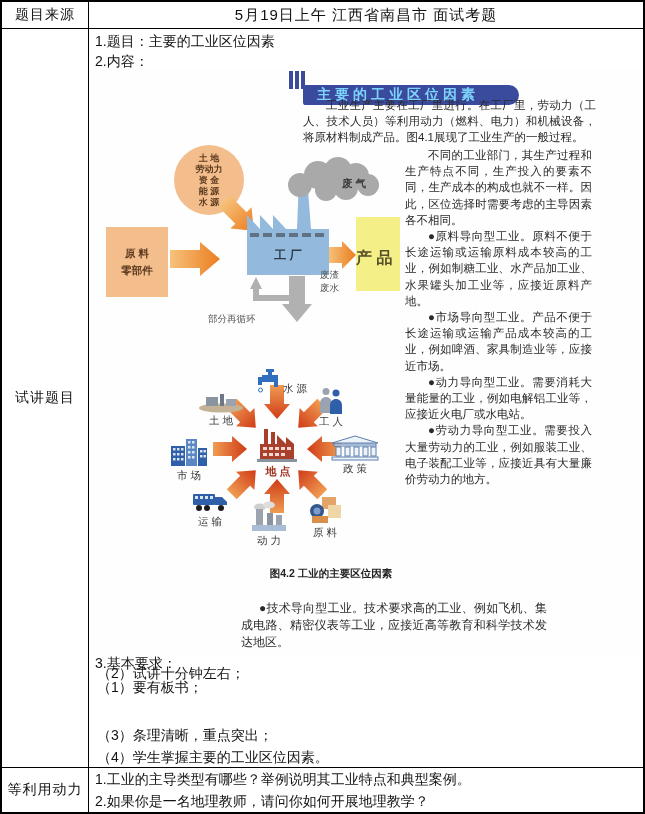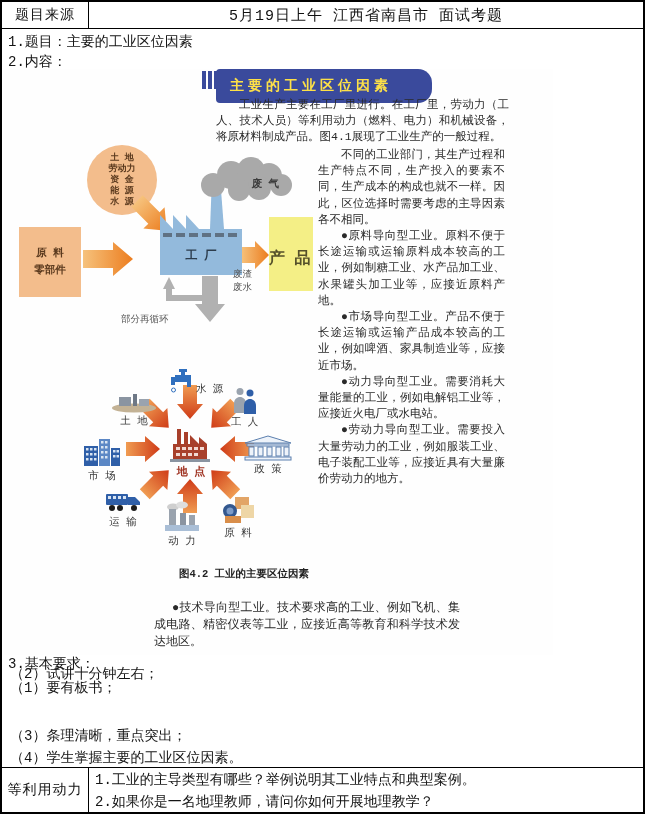--- a/index.html
+++ b/index.html
@@ -1,34 +1,34 @@
 <!DOCTYPE html>
 <html><head>
 <meta charset="utf-8">
 <style>
   html,body{margin:0;padding:0;background:#fff}
   .page{width:645px;height:814px;border:2px solid #000;box-sizing:border-box;background:#fff;
-        font-family:Liberation Mono, monospace;color:#111;display:flex;flex-direction:column;overflow:hidden}
+        font-family:Liberation Sans, sans-serif;color:#111;display:flex;flex-direction:column;overflow:hidden}
   .row{display:flex;border-bottom:1px solid #000;box-sizing:border-box}
   .row:last-child{border-bottom:none}
   .lbl{flex:0 0 86px;width:86px;border-right:1px solid #000;display:flex;align-items:center;justify-content:center;
        font-size:14px;letter-spacing:1px}
   .val{flex:1;position:relative}
   .r1{height:27px}
   .r1 .val{display:flex;align-items:center;justify-content:center;font-size:15px;letter-spacing:1px}
   .r2{height:739px}
   .r3{flex:1}
   .t-line{position:absolute;font-size:14px;white-space:nowrap;color:#141414}
 
   
   .textbook{position:absolute;left:2px;top:40px;width:549px;height:586px;background:#fefefe}
   .stripes{position:absolute;left:198px;top:2px;display:flex;gap:2px}
   .stripes i{display:block;width:4px;height:18px;background:#3a4a9c}
-  .banner{position:absolute;left:212px;top:0;width:216px;height:34px;background:#3a4a9c;border-radius:4px 14px 14px 4px;
-          color:#fde047;font-weight:bold;font-size:14px;letter-spacing:4px;display:flex;align-items:center;
+  .banner{position:absolute;left:212px;top:16px;width:216px;height:20px;background:#3a4a9c;border-radius:4px 14px 14px 4px;
+          color:#7dd3fc;font-weight:bold;font-size:14px;letter-spacing:4px;display:flex;align-items:center;
           padding-left:14px;box-sizing:border-box;white-space:nowrap}
   .tb-para1{position:absolute;left:212px;top:28px;width:293px;font-size:11.5px;line-height:16.2px;
             text-indent:2em;margin:0;color:#2a2a2a;text-align:justify}
   .rightcol{position:absolute;left:314px;top:78px;width:187px;font-size:11.5px;line-height:16.2px;
             color:#2a2a2a;text-align:justify}
   .rightcol p{margin:0;text-indent:2em}
   .tb-tech{position:absolute;left:150px;top:531px;width:306px;font-size:12px;line-height:17px;
            text-indent:1.5em;margin:0;color:#2a2a2a;text-align:justify}
 
   .fig41{position:absolute;left:9px;top:74px;width:322px;height:205px}
@@ -57,20 +57,21 @@
 <body>
 
 <div class="page">
 
   <div class="row r1">
     <div class="lbl">题目来源</div>
     <div class="val">5月19日上午 江西省南昌市 面试考题</div>
   </div>
 
   <div class="row r2">
+    <div class="lbl">试讲题目</div>
     <div class="val">
 
       <div class="t-line" style="left:6px;top:4px">1.题目：主要的工业区位因素</div>
       <div class="t-line" style="left:6px;top:24px">2.内容：</div>
 
       <div class="textbook">
 
         <div class="stripes">
             <i></i>
             <i></i>

